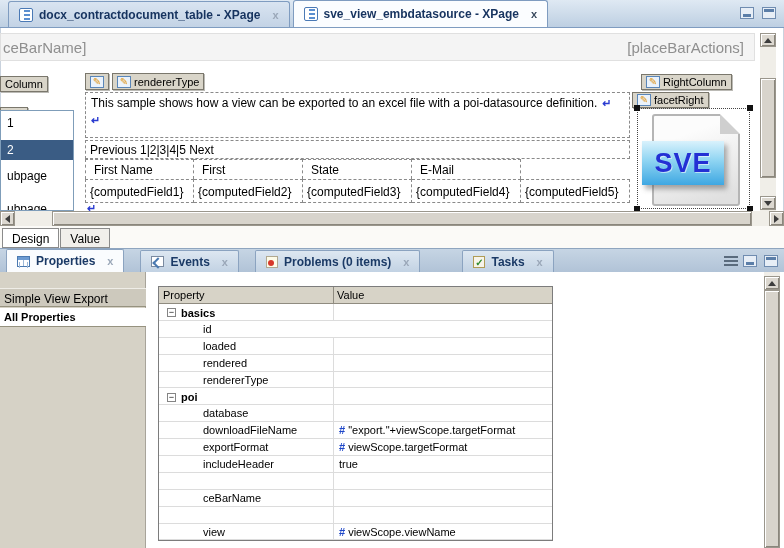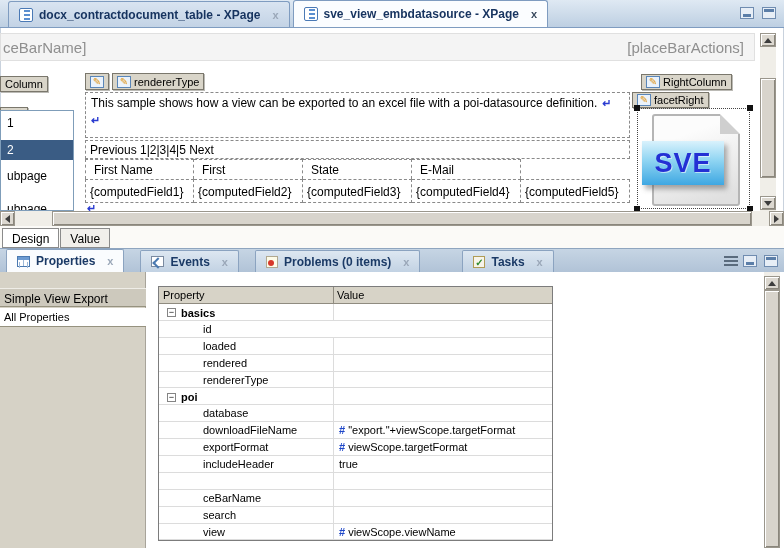--- a/index.html
+++ b/index.html
@@ -118,21 +118,21 @@
   .ic-problems::after{content:"";position:absolute;left:1px;bottom:1px;width:6px;height:6px;border-radius:50%;background:#d6382a}
   .ic-tasks{width:12px;height:12px;background:#f7f4ea;border:1px solid #b09c55;color:#2d8a2d;
     font-size:10px;font-weight:bold;line-height:11px;text-align:center}
 
   
   .props{position:absolute;left:0;top:272px;width:784px;height:276px;background:#fff}
   .psidebar{position:absolute;left:0;top:0;width:146px;height:276px;background:#d6d2c6;border-right:1px solid #a8a49a}
   .pside1{position:absolute;left:0;top:16px;width:146px;height:19px;background:#cdc9bd;
     border-top:1px solid #efede7;border-bottom:1px solid #96927f;padding:3px 0 0 4px;font-size:12px}
   .pside2{position:absolute;left:0;top:36px;width:146px;height:19px;background:#fff;
-    border-bottom:1px solid #96927f;padding:3px 0 0 4px;font-size:11px;font-weight:normal}
+    border-bottom:1px solid #96927f;padding:3px 0 0 4px;font-size:11px;font-weight:bold}
 
   .ptable{position:absolute;left:158px;top:14px;width:395px;border:1px solid #7c7c7c;background:#fff}
   .phead{height:17px;background:#d7d3c7;border-bottom:1px solid #8f8b80;position:relative;font-size:11px}
   .phead .c1{position:absolute;left:4px;top:2px}
   .phead .c2{position:absolute;left:178px;top:2px}
   .phead::after{content:"";position:absolute;left:174px;top:0;bottom:0;width:1px;background:#8f8b80}
   .prow{height:16.9px;border-bottom:1px solid #dcdcdc;position:relative;font-size:11px}
   .pname{position:absolute;left:0;top:0;bottom:0;width:174px;padding:2px 0 0 44px;white-space:nowrap;overflow:hidden}
   .pname.pgroup{padding-left:8px;display:flex;align-items:center;gap:5px;font-weight:bold}
   .collapse{width:9px;height:9px;border:1px solid #848484;background:#fff;font-size:9px;
@@ -352,21 +352,20 @@
             <div class="pval">true</div>
           </div>
           <div class="prow">
             <div class="pval"></div>
           </div>
           <div class="prow">
             <div class="pname">ceBarName</div>
             <div class="pval"></div>
           </div>
           <div class="prow">
-            <div class="pname">search</div>
             <div class="pval"></div>
           </div>
           <div class="prow">
             <div class="pname">view</div>
             <div class="pval"><span class="hash">#</span>viewScope.viewName</div>
           </div>
         </div>
     </div>
 
     <div class="track" style="position:absolute;left:764px;top:0;width:16px;height:276px"></div>

